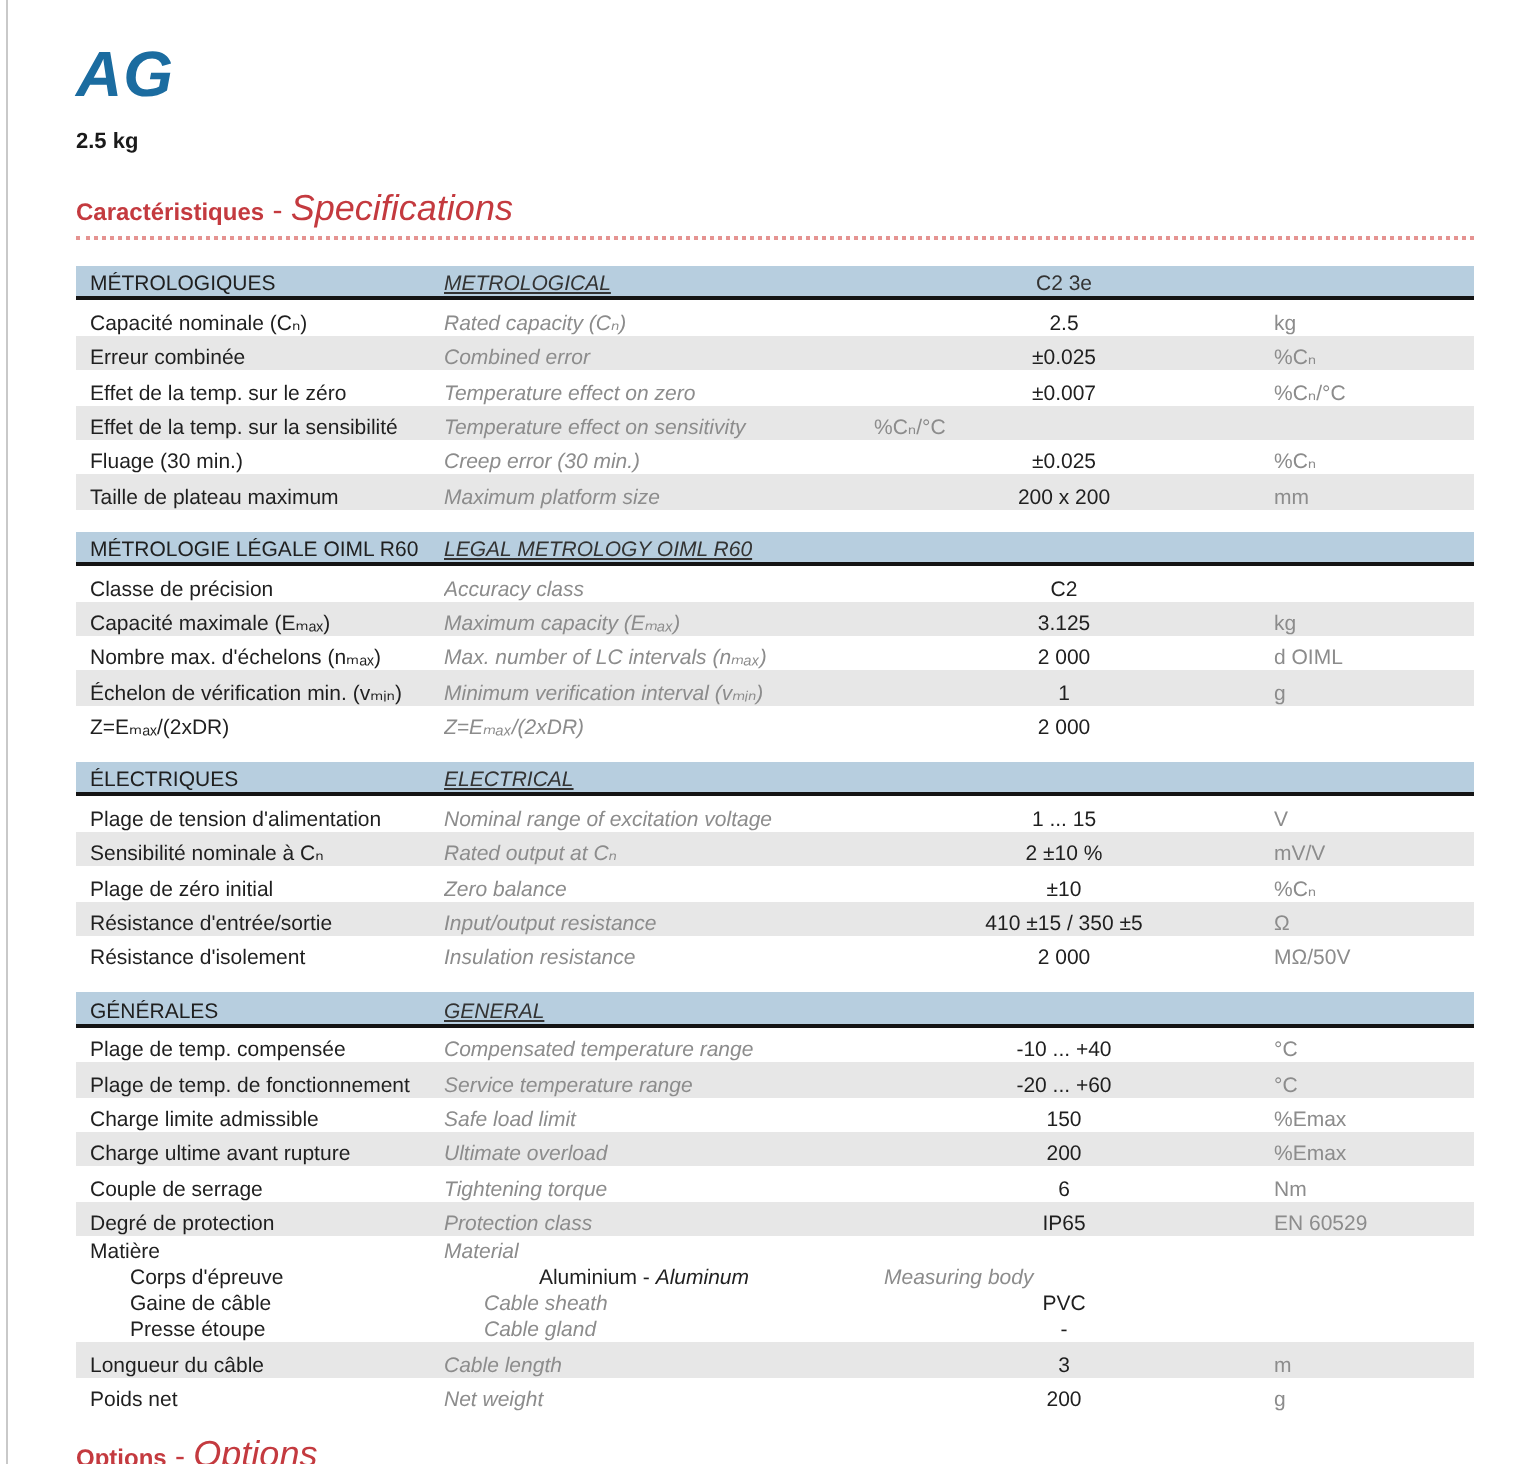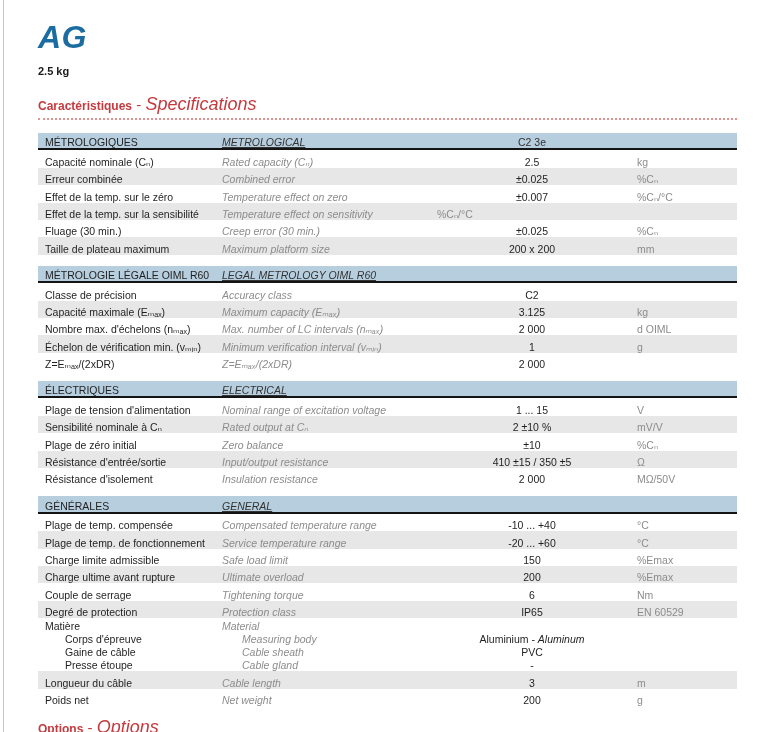--- a/index.html
+++ b/index.html
@@ -220,22 +220,22 @@
             <div class="cell unit">EN 60529</div>
           </div>
           <div class="row group">
             <div class="cell fr">Matière</div>
             <div class="cell en">Material</div>
             <div class="cell val"></div>
             <div class="cell unit"></div>
           </div>
           <div class="row subrow">
             <div class="cell fr indent">Corps d'épreuve</div>
+            <div class="cell val">Aluminium - <span class="val-en">Aluminum</span></div>
             <div class="cell en indent2">Measuring body</div>
-            <div class="cell val">Aluminium - <span class="val-en">Aluminum</span></div>
             <div class="cell unit"></div>
           </div>
           <div class="row subrow">
             <div class="cell fr indent">Gaine de câble</div>
             <div class="cell en indent2">Cable sheath</div>
             <div class="cell val">PVC</div>
             <div class="cell unit"></div>
           </div>
           <div class="row subrow">
             <div class="cell fr indent">Presse étoupe</div>

